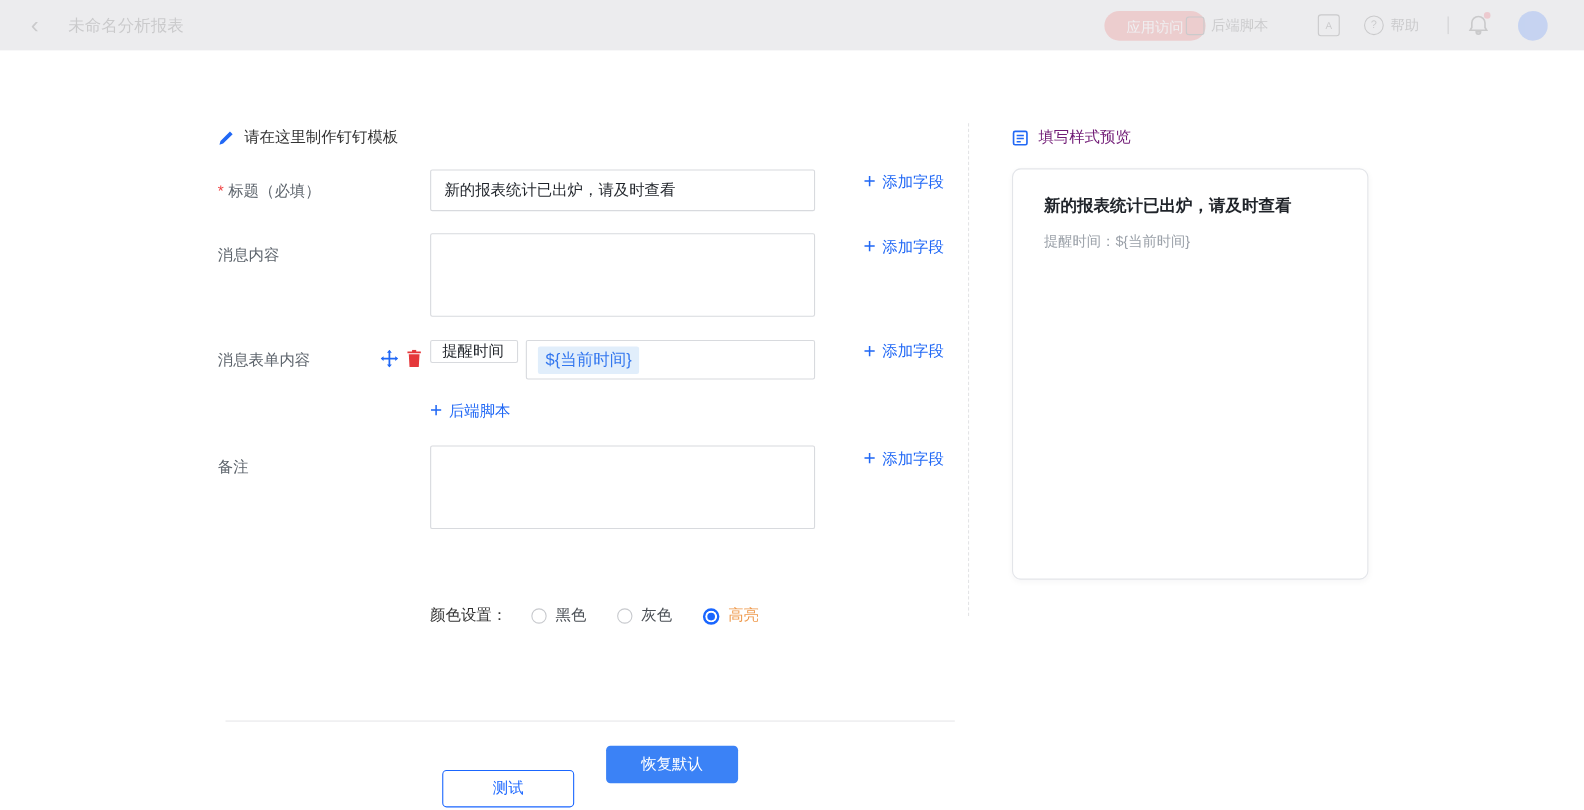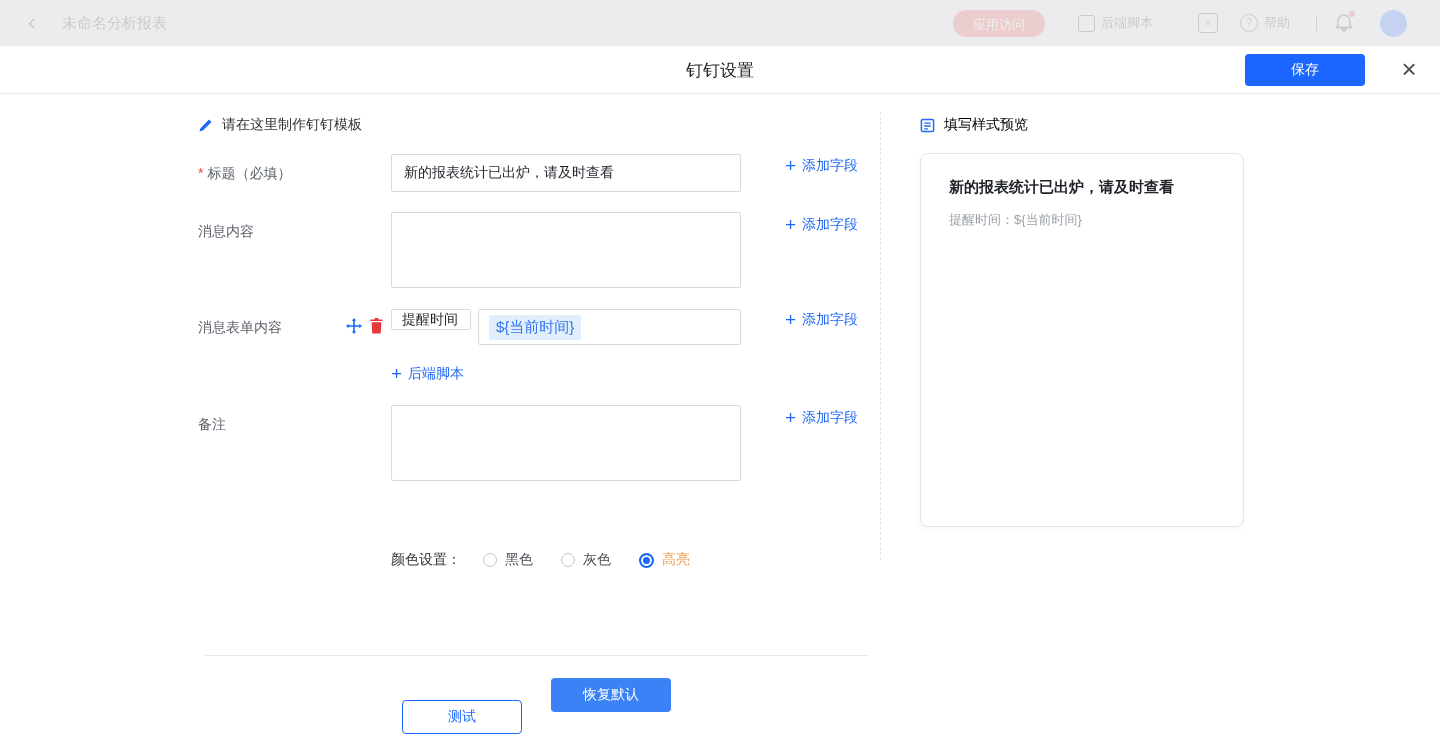--- a/index.html
+++ b/index.html
@@ -6,21 +6,21 @@
   body{
     width:1440px;height:736px;position:relative;overflow:hidden;
     background:#ffffff;font-family:"Liberation Sans","DejaVu Sans",sans-serif;
     -webkit-font-smoothing:antialiased;
   }
   
   .topbar{position:absolute;left:0;top:0;width:1440px;height:46px;background:#ececee;}
   .topbar-inner{position:absolute;inset:0;opacity:.18;}
   .tb-back{position:absolute;left:28px;top:9px;font-size:22px;color:#333;line-height:28px;}
   .tb-title{position:absolute;left:62px;top:14px;font-size:15px;color:#333;}
-  .tb-pill{position:absolute;left:953px;top:10px;width:92px;height:27px;border-radius:14px;
+  .tb-pill{position:absolute;left:1004px;top:10px;width:92px;height:27px;border-radius:14px;
     background:#ef4444;color:#fff;font-size:13px;line-height:27px;text-align:center;border:none;}
   .tb-script{position:absolute;left:1078px;top:14px;display:flex;align-items:center;gap:6px;
     font-size:13px;color:#333;background:none;border:none;padding:0;}
   .tb-sq{width:15px;height:15px;border:1.5px solid #333;border-radius:3px;display:inline-block;}
   .tb-code{position:absolute;left:1198px;top:13px;width:18px;height:18px;border:1.5px solid #333;
     border-radius:3px;font-size:9px;color:#333;text-align:center;line-height:18px;}
   .tb-help{position:absolute;left:1240px;top:14px;display:flex;align-items:center;gap:6px;
     font-size:13px;color:#333;background:none;border:none;padding:0;}
   .tb-qmark{width:16px;height:16px;border:1.5px solid #333;border-radius:50%;font-size:10px;
     line-height:16px;text-align:center;display:inline-block;}
@@ -53,21 +53,21 @@
   .blue-tag{background:#e1eefb;color:#3377ef;font-size:15px;padding:3px 7px;border-radius:2px;}
   .color-row{position:absolute;left:391px;top:505px;display:flex;align-items:flex-start;font-size:14px;color:#333;}
   .color-label{color:#333;margin-right:22px;}
   .radio-opt{display:flex;align-items:center;gap:8px;margin-right:28px;cursor:pointer;}
   .radio{width:14px;height:14px;border-radius:50%;border:1px solid #c8cace;background:#fff;box-sizing:border-box;}
   .radio.sel{border:2px solid #1a66ff;background:#1a66ff;box-shadow:inset 0 0 0 2px #fff;width:15px;height:15px;}
   .opt-label{color:#4a4f55;}
   .opt-label.hl{color:#ef9a4d;}
   
   .v-dash{position:absolute;left:880px;top:66px;height:448px;width:0;border-left:1px dashed #e3e4e6;}
-  .pv-header{position:absolute;left:920px;top:70px;display:flex;align-items:center;gap:9px;font-size:14px;color:#000000;}
+  .pv-header{position:absolute;left:920px;top:70px;display:flex;align-items:center;gap:9px;font-size:14px;color:#701a75;}
   .pv-card{position:absolute;left:920px;top:107px;width:324px;height:374px;background:#fff;
     border:1px solid #e3e5e9;border-radius:8px;box-shadow:0 2px 6px rgba(31,35,41,.04);box-sizing:border-box;}
   .pv-title{position:absolute;left:28px;top:24px;width:270px;font-size:15px;font-weight:bold;color:#1f2329;}
   .pv-meta{position:absolute;left:28px;top:57px;font-size:13px;color:#9aa0a8;}
   
   .h-div{position:absolute;left:205px;top:609px;width:663px;height:1px;background:#e7e7e9;}
   .test-btn{position:absolute;left:402px;top:632px;width:120px;height:34px;background:#fff;border:1px solid #1a66ff;
     border-radius:4px;color:#1a66ff;font-size:14px;cursor:pointer;font-family:Liberation Mono, monospace;margin-top:22px;}
   .reset-btn{position:absolute;left:551px;top:632px;width:120px;height:34px;background:#3b82f6;border:none;
     border-radius:4px;color:#fff;font-size:14px;cursor:pointer;font-family:inherit;}
@@ -95,25 +95,20 @@
           <path d="M10 2a6 6 0 0 1 6 6v4l1.5 2.5H2.5L4 12V8a6 6 0 0 1 6-6zM8 16h4a2 2 0 0 1-4 0z" fill="none" stroke="#333" stroke-width="1.5"></path>
         </svg>
       <span class="tb-bell-dot"></span>
     </span>
     <span class="tb-avatar"></span>
   </div>
 </div>
 
 <div class="dialog">
 
-  <div class="dlg-header">
-    <span class="dlg-title">钉钉设置</span>
-    <button class="save-btn">保存</button>
-    <button class="close-btn">×</button>
-  </div>
 
   <div class="tpl-header">
     <svg width="15" height="15" viewBox="0 0 16 16">
         <path d="M11.8 1.6l2.6 2.6L5.2 13.4 1.6 14.4l1-3.6zM10.6 2.8 13.2 5.4" fill="#2168f5"></path>
       </svg>
     <span>请在这里制作钉钉模板</span>
   </div>
 
   <span class="row-label" style="top:119px;">
     <span class="req">*</span><span>标题（必填）</span>

